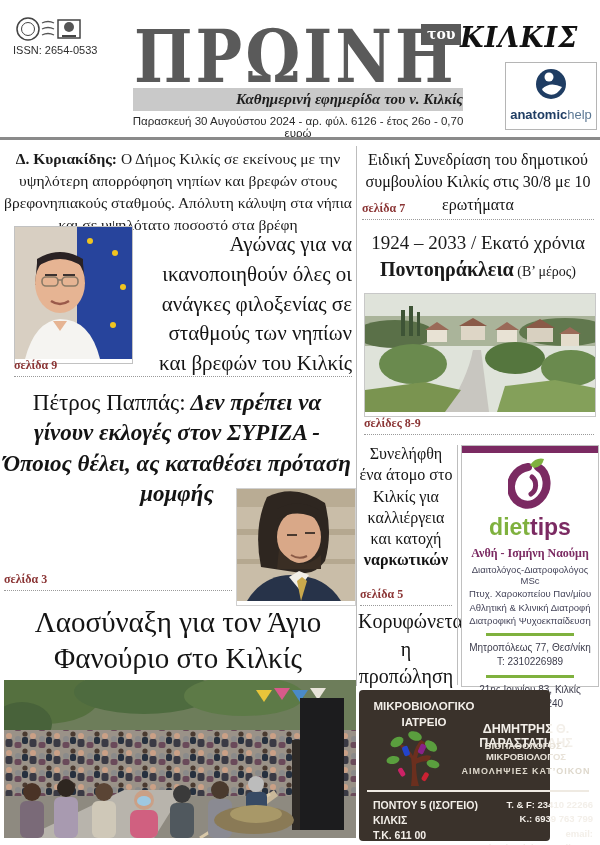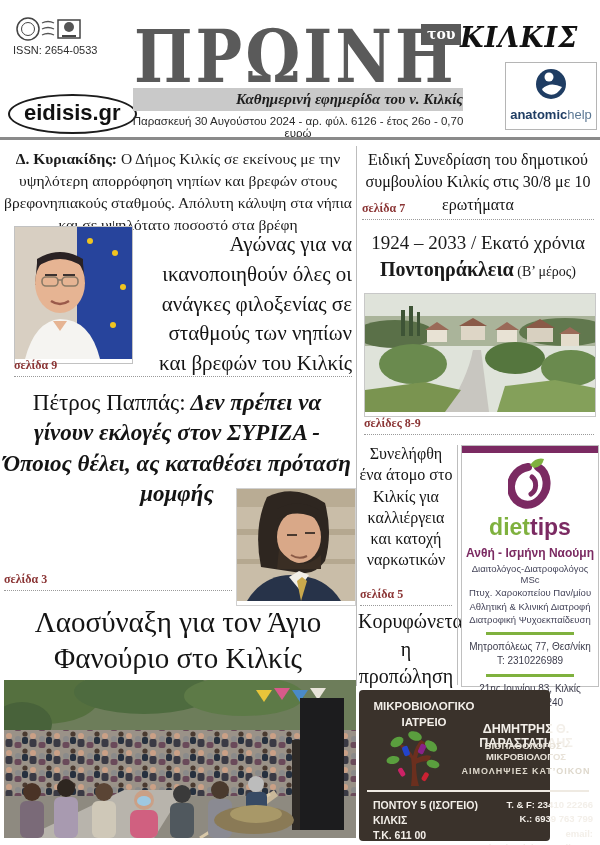--- a/index.html
+++ b/index.html
@@ -37,21 +37,21 @@
   .pappas-head .nm{font-weight:normal;font-style:normal;}
   .pappas-head .it{font-style:italic;font-weight:bold;}
   .pappas-sub{left:0px;top:487px;width:234px;text-align:center;font-size:16px;line-height:1.33;color:#b04238;}
   .gathering-head{left:2px;top:604px;width:352px;font-size:29px;line-height:1.25;}
   .council-head{left:360px;top:149px;width:236px;font-size:16px;line-height:1.4;}
   .centennial{left:360px;top:231px;width:236px;text-align:center;line-height:1.3;}
   .cent-l1{font-size:19px;}
   .cent-l2{font-size:20px;font-weight:bold;}
   .cent-note{font-size:14px;font-weight:normal;}
   .arrest{left:358px;top:443px;width:96px;text-align:center;font-size:16px;line-height:1.33;}
-  .arrest b{font-weight:normal;}
+  .arrest b{font-weight:bold;}
   .concert{left:358px;top:608px;width:96px;text-align:center;font-size:20px;line-height:1.38;}
   .concert b{font-weight:bold;}
 
   .pgrow{border-bottom:1px dotted #9a9a9a;padding-bottom:3px;font-weight:bold;font-size:12px;color:#8b3535;}
   .pg9{left:14px;top:358px;width:338px;}
   .pg7{left:362px;top:201px;width:232px;}
   .pg89{left:364px;top:416px;width:230px;}
   .pg3{left:4px;top:572px;width:228px;}
   .pg5{left:360px;top:587px;width:92px;}
 
@@ -66,21 +66,21 @@
   .photo-pappas{left:236px;top:488px;border:1px solid #d0d0d0;}
   .photo-crowd{left:4px;top:680px;}
 
   
   .diettips{left:461px;top:445px;width:136px;height:240px;border:1px solid #c0c0c0;background:#fff;
             text-align:center;font-family:"Liberation Sans",sans-serif;}
   .dt-bar{height:7px;background:#7b2a62;}
   .dt-brand{font-size:23px;font-weight:bold;margin-top:1px;}
   .dt-brand .g{color:#7fb13e;}
   .dt-brand .p{color:#7b2a62;}
-  .dt-name{color:#7b2a62;font-weight:bold;font-size:12px;margin-top:5px;}
+  .dt-name{color:#7b2a62;font-weight:bold;font-size:12px;margin-top:5px;font-family:Liberation Serif, serif;}
   .dt-line{font-size:9.5px;color:#45455a;margin-top:2.5px;}
   .dt-div{width:88px;height:3px;background:#7fb13e;margin:7px auto 5px auto;}
   .dt-addr{font-size:10px;color:#3d3d4d;line-height:1.35;}
 
   
   .microlab{left:359px;top:690px;width:191px;height:151px;background:#3a322b;border-radius:4px;
             color:#f3efe9;font-family:"Liberation Sans",sans-serif;}
   .ml-head{position:absolute;left:10px;top:8px;width:110px;text-align:center;font-weight:bold;font-size:11.5px;line-height:1.4;}
   .ml-doctor{position:absolute;left:100px;top:32px;width:134px;text-align:center;font-weight:bold;font-size:12.5px;}
   .ml-spec{position:absolute;left:100px;top:50px;width:134px;text-align:center;font-weight:bold;font-size:9.5px;color:#e8e2d8;}
@@ -99,21 +99,20 @@
     <svg width="96" height="28" viewBox="0 0 96 28">
       <circle cx="14" cy="13" r="11" fill="none" stroke="#444" stroke-width="1.5"></circle>
       <circle cx="14" cy="13" r="6.5" fill="none" stroke="#444" stroke-width="1"></circle>
       <path d="M28 7 q6 -3 12 0 M28 13 q6 -3 12 0 M28 19 q6 -3 12 0" stroke="#555" stroke-width="1.3" fill="none"></path>
       <rect x="44" y="4" width="22" height="18" fill="none" stroke="#444" stroke-width="1.5"></rect>
       <circle cx="55" cy="11" r="5" fill="#555"></circle>
       <path d="M48 20 h14" stroke="#444" stroke-width="2"></path>
     </svg>
   </div>
   <div class="abs issn">ISSN: 2654-0533</div>
-  <div class="abs site-oval">eidisis.gr</div>
 
   <div class="abs masthead">ΠΡΩΙΝΗ</div>
   <div class="abs tou-box">του</div>
   <div class="abs kilkis">ΚΙΛΚΙΣ</div>
   <div class="abs subtitle-bar">Καθημερινή εφημερίδα του ν. Κιλκίς</div>
   <div class="abs dateline">Παρασκευή 30 Αυγούστου 2024 - αρ. φύλ. 6126 - έτος 26ο - 0,70 ευρώ</div>
 
   <div class="abs anatomic-box">
     <div style="margin-top:4px;">
       <svg width="34" height="34" viewBox="0 0 34 34">

